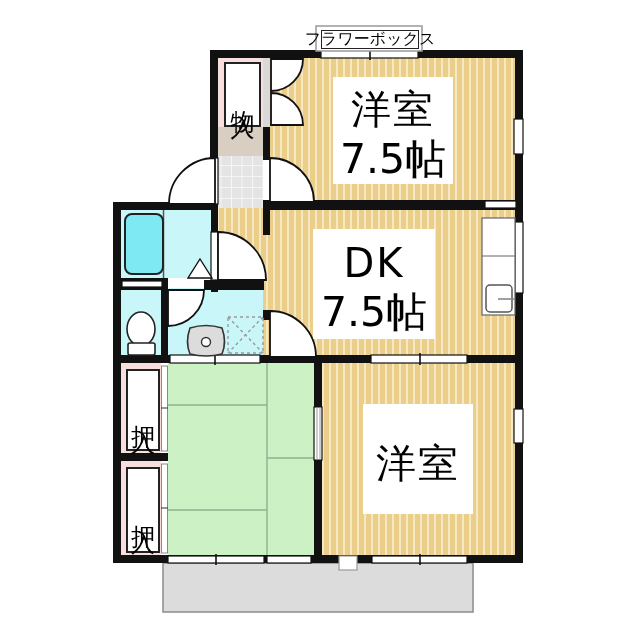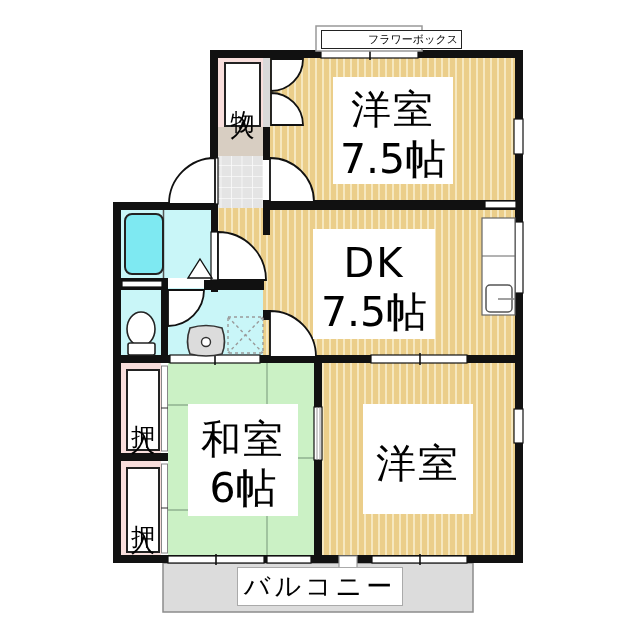--- a/index.html
+++ b/index.html
@@ -10,21 +10,21 @@
   #planSvg{position:absolute;left:0;top:0;}
   .lbl{position:absolute;display:flex;flex-direction:column;align-items:center;justify-content:center;
        color:#000;text-align:center;}
   .room-label{background:#fff;font-weight:500;line-height:1.22;}
   .room-name{font-size:40px;letter-spacing:2px;white-space:nowrap;margin-top:8px;}
   .room-size{font-size:41px;white-space:nowrap;}
   .vlabel{background:#fff;border:2px solid #222;font-size:24px;font-weight:500;
           writing-mode:vertical-rl;text-orientation:upright;letter-spacing:4px;
           display:flex;align-items:center;justify-content:center;}
   .balcony-label{background:#fff;border:1px solid #aaa;font-size:26px;font-weight:500;letter-spacing:4px;}
-  .flower-label{background:#fff;border:1px solid #222;font-size:11px;font-weight:500;white-space:nowrap;padding-left:43px;}
+  .flower-label{background:#fff;border:1px solid #222;font-size:16px;font-weight:500;white-space:nowrap;}
 </style>
 </head>
 <body>
 
 <div id="stage">
 
 <svg id="planSvg" width="640" height="640" viewBox="0 0 640 640">
   <defs>
     <pattern id="wood" width="7" height="8" patternUnits="userSpaceOnUse">
       <rect width="7" height="8" fill="#EBCE8A"></rect>
@@ -172,38 +172,31 @@
 <div class="lbl room-label" style="left:333px;top:77px;width:120px;height:107px;">
   <div class="room-name">洋室</div>
   <div class="room-size">7.5帖</div>
 </div>
 
 <div class="lbl room-label" style="left:313px;top:229px;width:122px;height:110px;">
   <div class="room-name">DK</div>
   <div class="room-size">7.5帖</div>
 </div>
 
-<div class="lbl room-label" style="left:188px;top:404px;width:110px;height:112px;">
-  <div class="room-name">和室</div>
-  <div class="room-size">6帖</div>
-</div>
 
 <div class="lbl room-label" style="left:363px;top:404px;width:110px;height:110px;">
   <div class="room-name">洋室</div>
 </div>
 
 <div class="lbl vlabel" style="left:224px;top:62px;width:33px;height:61px;">
   <span>物入</span>
 </div>
 
 <div class="lbl vlabel" style="left:126px;top:369px;width:30px;height:78px;">
   <span>押入</span>
 </div>
 
 <div class="lbl vlabel" style="left:126px;top:467px;width:30px;height:82px;">
   <span>押入</span>
 </div>
 
-<div class="lbl balcony-label" style="left:237px;top:567px;width:164px;height:37px;">
-  <span>バルコニー</span>
-</div>
 
 </div>
 
 </body></html>

